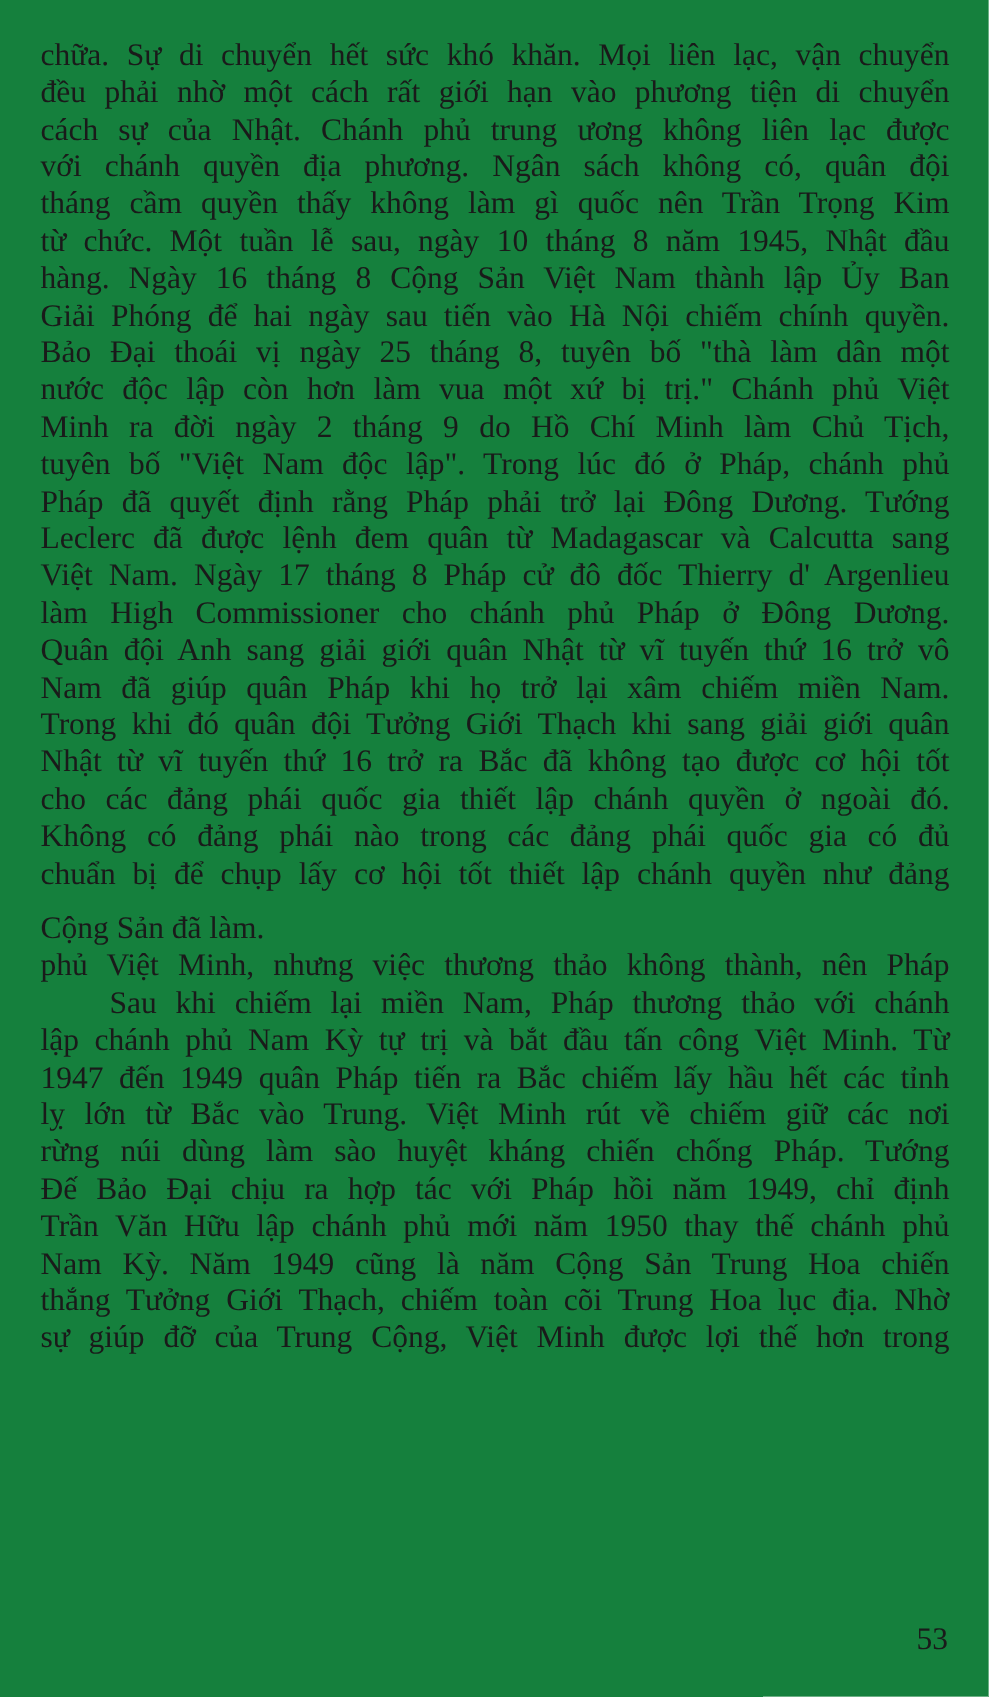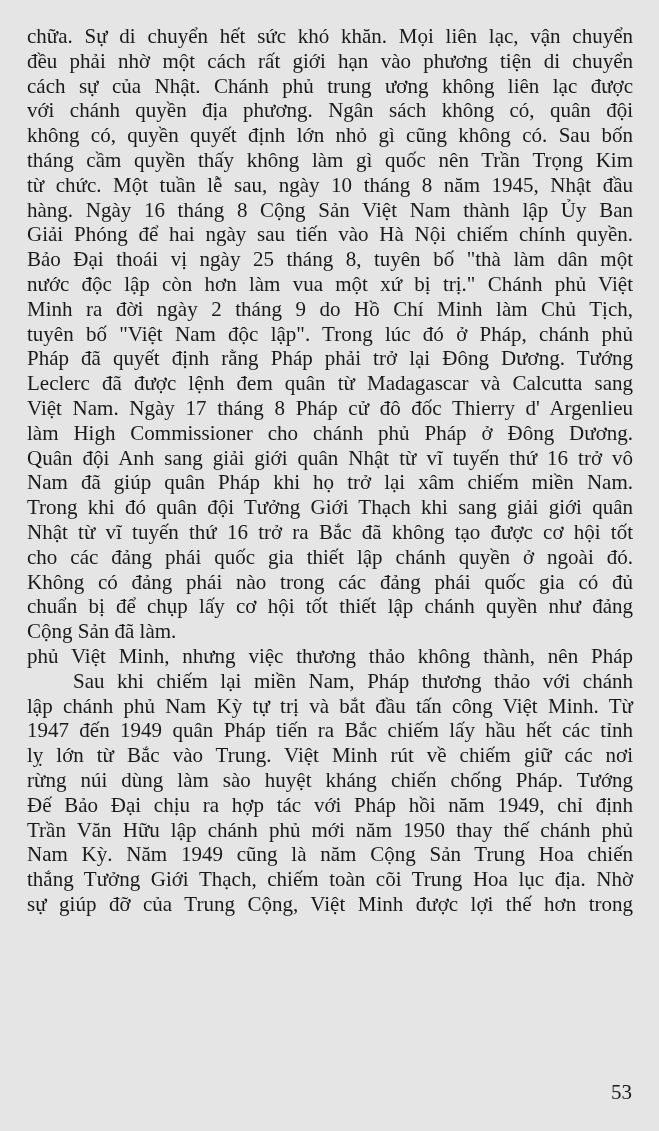--- a/index.html
+++ b/index.html
@@ -12,21 +12,21 @@
       height: 1131px;
       position: relative;
       overflow: hidden;
     }
     .page {
       position: absolute;
       left: 0;
       top: 0;
       width: 659px;
       height: 1131px;
-      background: #e5e5e5;
+      background: #15803d;
     }
     .body-text {
       position: absolute;
       left: 27px;
       top: 24px;
       width: 606px;
       font-family: "Liberation Serif", "DejaVu Serif", serif;
       font-size: 21px;
       line-height: 24.8px;
       color: #1a1a1a;
@@ -35,20 +35,21 @@
     .line {
       display: block;
       white-space: nowrap;
       text-align: justify;
       text-align-last: justify;
       height: 24.8px;
       overflow: visible;
     }
     .line.last {
       text-align-last: left;
+      margin-top: 12px;
     }
     .line.indent {
       padding-left: 46px;
     }
     .page-number {
       position: absolute;
       left: 611px;
       top: 1080px;
       font-family: "Liberation Serif", "DejaVu Serif", serif;
       font-size: 21px;
@@ -58,21 +59,20 @@
 </head>
 <body>
 
 <div class="page">
   <div class="body-text">
     <div>
       <span class="line">chữa. Sự di chuyển hết sức khó khăn. Mọi liên lạc, vận chuyển</span>
       <span class="line">đều phải nhờ một cách rất giới hạn vào phương tiện di chuyển</span>
       <span class="line">cách sự của Nhật. Chánh phủ trung ương không liên lạc được</span>
       <span class="line">với chánh quyền địa phương. Ngân sách không có, quân đội</span>
-      <span class="line">không có, quyền quyết định lớn nhỏ gì cũng không có. Sau bốn</span>
       <span class="line">tháng cầm quyền thấy không làm gì quốc nên Trần Trọng Kim</span>
       <span class="line">từ chức. Một tuần lễ sau, ngày 10 tháng 8 năm 1945, Nhật đầu</span>
       <span class="line">hàng. Ngày 16 tháng 8 Cộng Sản Việt Nam thành lập Ủy Ban</span>
       <span class="line">Giải Phóng để hai ngày sau tiến vào Hà Nội chiếm chính quyền.</span>
       <span class="line">Bảo Đại thoái vị ngày 25 tháng 8, tuyên bố "thà làm dân một</span>
       <span class="line">nước độc lập còn hơn làm vua một xứ bị trị." Chánh phủ Việt</span>
       <span class="line">Minh ra đời ngày 2 tháng 9 do Hồ Chí Minh làm Chủ Tịch,</span>
       <span class="line">tuyên bố "Việt Nam độc lập". Trong lúc đó ở Pháp, chánh phủ</span>
       <span class="line">Pháp đã quyết định rằng Pháp phải trở lại Đông Dương. Tướng</span>
       <span class="line">Leclerc đã được lệnh đem quân từ Madagascar và Calcutta sang</span>

